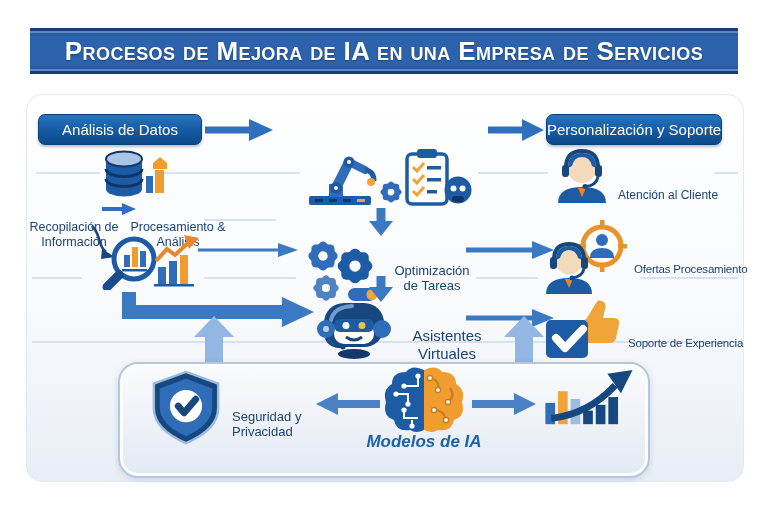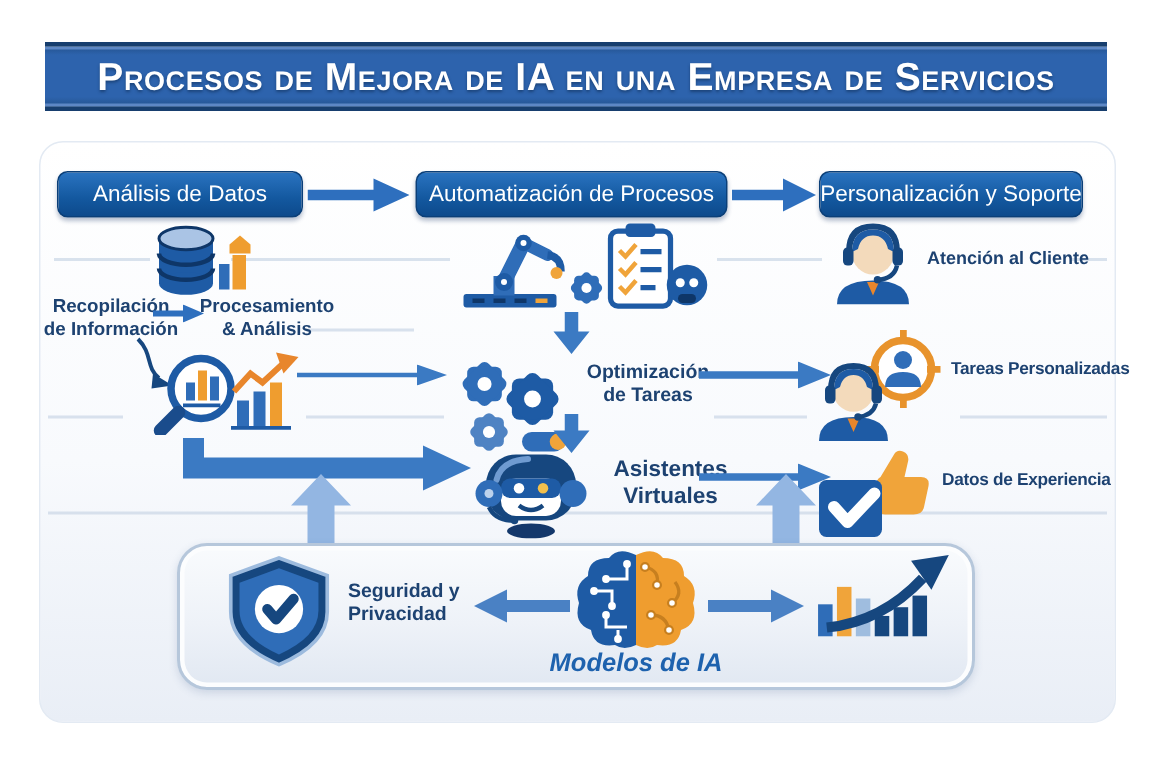--- a/index.html
+++ b/index.html
@@ -19,26 +19,26 @@
     background:linear-gradient(180deg,#ffffff 0%,#f8fafd 55%,#e9eef6 100%);
     border:1px solid #e3eaf3;}
   
   .hl{height:2px;background:#ccd8e7;opacity:.75;}
   
   .pill{height:31px;border-radius:7px;border:1.5px solid #0b3f78;box-sizing:border-box;
     background:linear-gradient(180deg,#2a73c0 0%,#13589f 60%,#0d4a8c 100%);
     color:#ffffff;font-weight:normal;font-size:15px;display:flex;align-items:center;
     justify-content:center;box-shadow:0 2px 3px rgba(20,50,100,.3);white-space:nowrap;}
   
-  .label{color:#1d4271;font-weight:bold;font-size:12.5px;line-height:1.18;text-align:center;}
+  .label{color:#1d4271;font-weight:normal;font-size:12.5px;line-height:1.18;text-align:center;margin-top:23px;}
   .label.left{text-align:left;}
   .nowrap{white-space:nowrap;}
   .models-label{color:#1e62ae;font-weight:bold;font-size:17px;text-align:center;white-space:nowrap;font-style:italic;}
   
-  .foundation-box{left:118px;top:362px;width:532px;height:98px;border-radius:20px;
+  .foundation-box{left:118px;top:362px;width:532px;height:116px;border-radius:20px;
     background:linear-gradient(180deg,#f9fbfd 0%,#eef2f8 55%,#e1e8f2 100%);
     border:2px solid #b6c7db;box-shadow:inset 0 0 0 3px #fcfdfe,0 2px 6px rgba(60,90,140,.18);
     box-sizing:border-box;}
   svg{display:block;}
 </style>
 </head>
 <body>
 
 <div class="stage">
 
@@ -58,23 +58,20 @@
   <i class="abs hl" style="left:476px;top:277px;width:62px"></i>
   <i class="abs hl" style="left:640px;top:277px;width:98px"></i>
   <i class="abs hl" style="left:32px;top:341px;width:706px"></i>
 
   <div class="abs pill" style="left:38px;top:114px;width:164px">
     <span>Análisis de Datos</span>
   </div>
   <svg class="abs" style="left:205px;top:117px" width="68" height="26" viewBox="0 0 68 26">
     <polygon points="0,9.5 44,9.5 44,2 68,13 44,24 44,16.5 0,16.5" fill="#2e6fbe"></polygon>
   </svg>
-  <div class="abs pill" style="left:277px;top:114px;width:208px">
-    <span>Automatización de Procesos</span>
-  </div>
   <svg class="abs" style="left:488px;top:117px" width="56" height="26" viewBox="0 0 56 26">
     <polygon points="0,9.5 34,9.5 34,2 56,13 34,24 34,16.5 0,16.5" fill="#2e6fbe"></polygon>
   </svg>
   <div class="abs pill" style="left:546px;top:114px;width:176px">
     <span>Personalización y Soporte</span>
   </div>
 
   <svg class="abs" style="left:100px;top:149px" width="68" height="52" viewBox="0 0 68 52">
     <rect x="6" y="10" width="36" height="30" fill="#1e5ba5"></rect>
     <ellipse cx="24" cy="40" rx="18" ry="7.5" fill="#1e5ba5"></ellipse>
@@ -238,28 +235,28 @@
       <path d="M25 41 l4 9 l4 -9 z" fill="#e8862c"></path>
       <circle cx="29" cy="23" r="13.5" fill="#f3dabb"></circle>
       <path d="M16 22 q0 -14 13 -14 q13 0 13 14 l-4 -2 q-2 -8 -9 -8 q-7 0 -9 8 z" fill="#1e5ba5"></path>
       <path d="M14 22 q0 -16 15 -16 q15 0 15 16" stroke="#16477f" stroke-width="4" fill="none"></path>
       <rect x="10" y="19" width="7" height="12" rx="3" fill="#16477f"></rect>
       <rect x="41" y="19" width="7" height="12" rx="3" fill="#16477f"></rect>
       <path d="M44 31 q-2 8 -12 9" stroke="#16477f" stroke-width="3" fill="none"></path>
       <circle cx="32" cy="40" r="2.5" fill="#16477f"></circle>
     </g>
   </svg>
-  <div class="abs label nowrap" style="left:634px;top:240px;font-size:11.5px;letter-spacing:-0.2px">Tareas Personalizadas</div>
+  <div class="abs label nowrap" style="left:634px;top:240px;font-size:11.5px;letter-spacing:-0.2px">Ofertas Procesamiento</div>
 
   <svg class="abs" style="left:540px;top:292px" width="84" height="70" viewBox="0 0 84 70">
     <path d="M44 46 v-15 q0 -3 3 -5 l9 -15 q2 -3.5 6 -2 q4 1.5 3.5 6 l-2.5 11 h11 q6 0 5 6 l-3 14 q-1 5 -7 5 h-19 q-6 0 -6 -5 z" fill="#f0a43a"></path>
     <rect x="6" y="28" width="42" height="38" rx="5" fill="#1e5ba5"></rect>
     <path d="M16 46 l9 10 l18 -19" stroke="#ffffff" stroke-width="8" fill="none" stroke-linecap="round" stroke-linejoin="round"></path>
   </svg>
-  <div class="abs label nowrap" style="left:628px;top:314px;font-size:11.5px;letter-spacing:-0.2px">Datos de Experiencia</div>
+  <div class="abs label nowrap" style="left:628px;top:314px;font-size:11.5px;letter-spacing:-0.2px">Soporte de Experiencia</div>
 
   <svg class="abs" style="left:192px;top:316px" width="44" height="46" viewBox="0 0 44 46">
     <polygon points="13,46 31,46 31,21 42,21 22,0 2,21 13,21" fill="#93b6e2"></polygon>
   </svg>
   <svg class="abs" style="left:502px;top:316px" width="44" height="46" viewBox="0 0 44 46">
     <polygon points="13,46 31,46 31,21 42,21 22,0 2,21 13,21" fill="#93b6e2"></polygon>
   </svg>
 
   <div class="abs foundation-box">
     <svg class="abs" style="left:28px;top:4px" width="76" height="80" viewBox="0 0 78 80">

